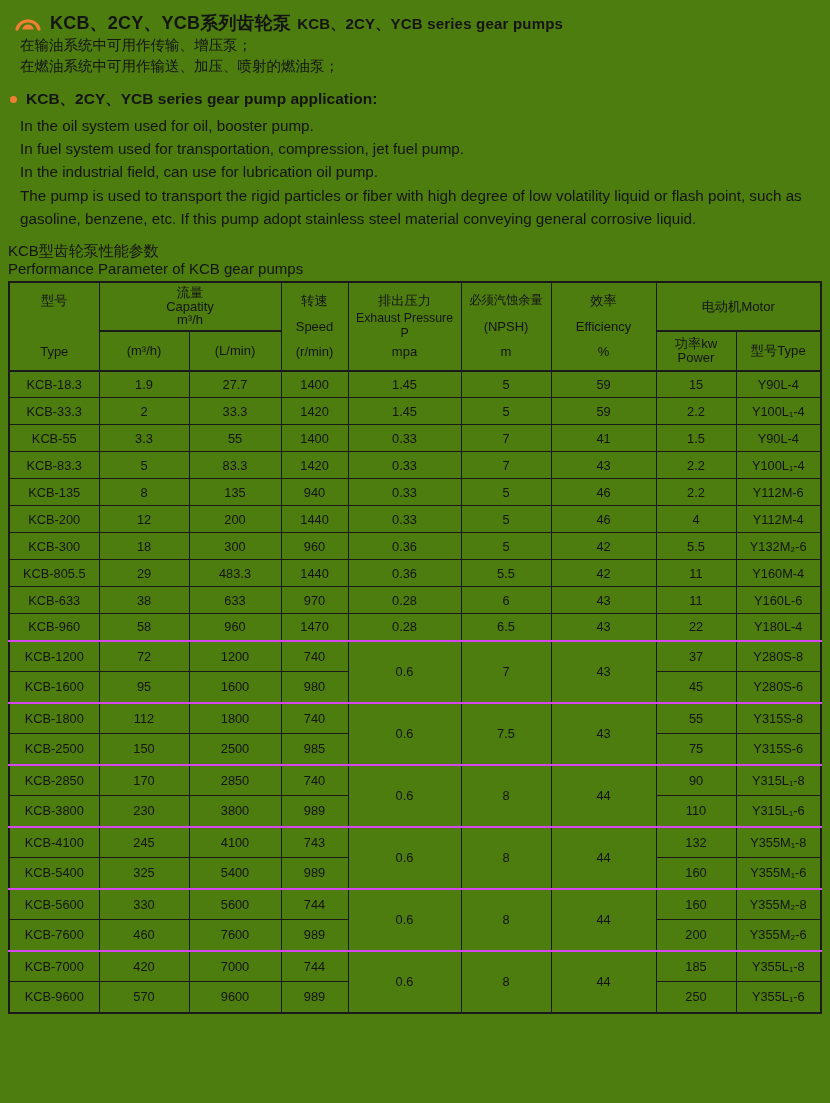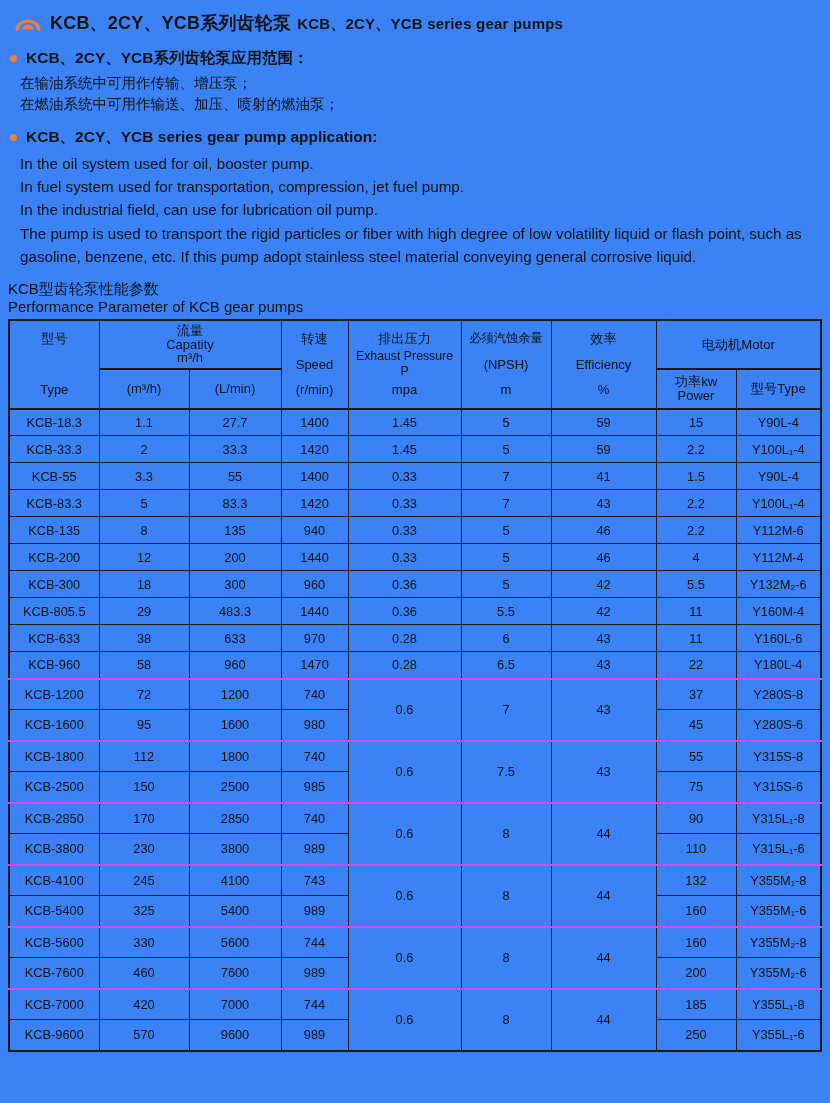--- a/index.html
+++ b/index.html
@@ -1,20 +1,20 @@
 <!DOCTYPE html>
 <html><head>
 <meta charset="utf-8">
 <style>
   * { margin: 0; padding: 0; box-sizing: border-box; }
   html, body { background: #ffffff; }
   .page {
     width: 830px;
     height: 1103px;
-    background: #3b82f6;
+    background: #4d7c0f;
     color: #141414;
     font-family: "Liberation Sans", "DejaVu Sans", sans-serif;
     overflow: hidden;
   }
 
   
   .doc-header {
     display: flex;
     align-items: center;
     gap: 8px;
@@ -85,24 +85,20 @@
   <div class="doc-header">
     <span class="logo">
       <svg width="28" height="17" viewBox="0 0 28 17" aria-hidden="true">
         <path d="M3 14 A11.5 11.5 0 0 1 25 14" fill="none" stroke="#ee7f33" stroke-width="3.4" stroke-linecap="round"></path>
         <path d="M8.5 14.5 A5.5 5 0 0 1 19.5 14.5 Z" fill="#ee7f33"></path>
       </svg>
     </span>
     <h1 class="doc-title"><span>KCB、2CY、YCB系列齿轮泵</span><span class="title-en">KCB、2CY、YCB series gear pumps</span></h1>
   </div>
 
-  <div class="sec-head">
-    <span class="dot"></span>
-    <span>KCB、2CY、YCB系列齿轮泵应用范围：</span>
-  </div>
   <div class="zh-lines">
     <div>在输油系统中可用作传输、增压泵；</div>
     <div>在燃油系统中可用作输送、加压、喷射的燃油泵；</div>
   </div>
 
   <div class="sec-head">
     <span class="dot"></span>
     <span>KCB、2CY、YCB series gear pump application:</span>
   </div>
   <div class="en-lines">
@@ -184,21 +180,21 @@
             <div class="zh">功率kw</div>
             <div>Power</div>
           </div>
         </th>
         <th class="zh">型号Type</th>
       </tr>
     </thead>
     <tbody>
         <tr>
           <td>KCB-18.3</td>
-          <td>1.1</td>
+          <td>1.9</td>
           <td>27.7</td>
           <td>1400</td>
           <td>1.45</td>
           <td>5</td>
           <td>59</td>
           <td>15</td>
           <td>Y90L-4</td>
         </tr>
         <tr>
           <td>KCB-33.3</td>

